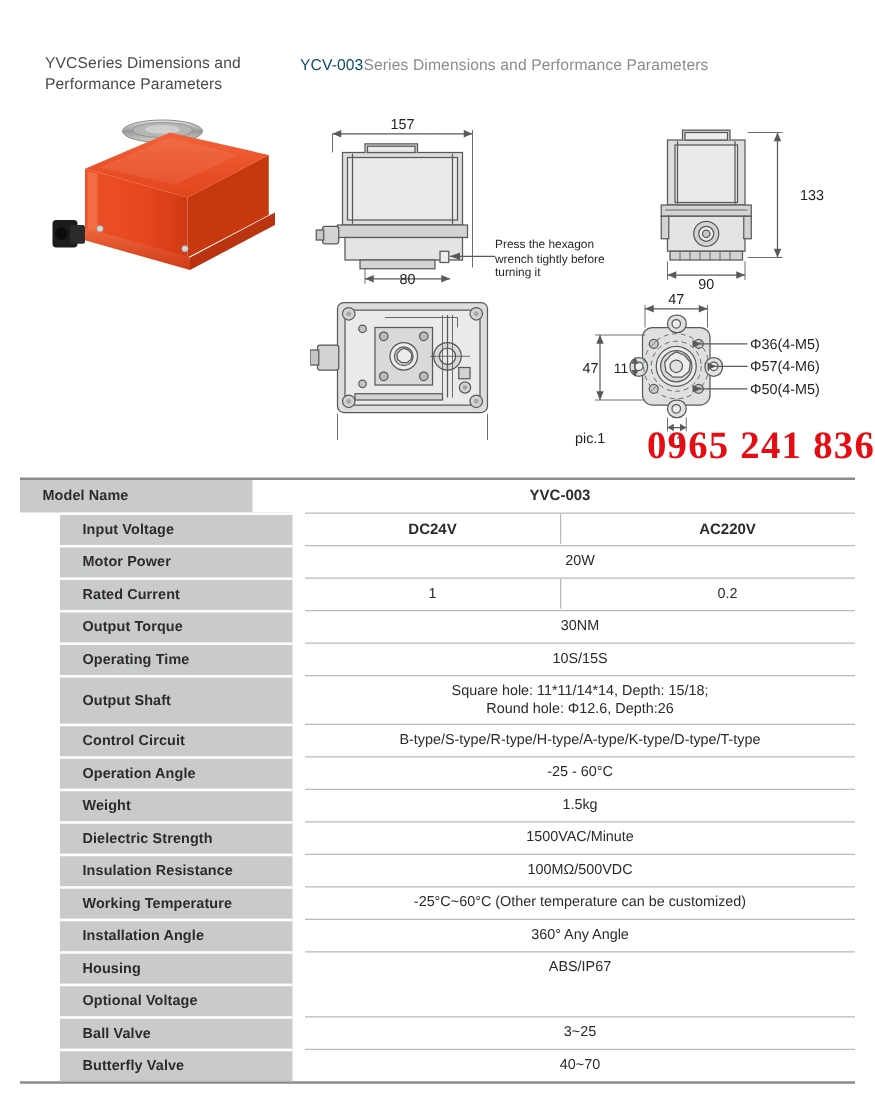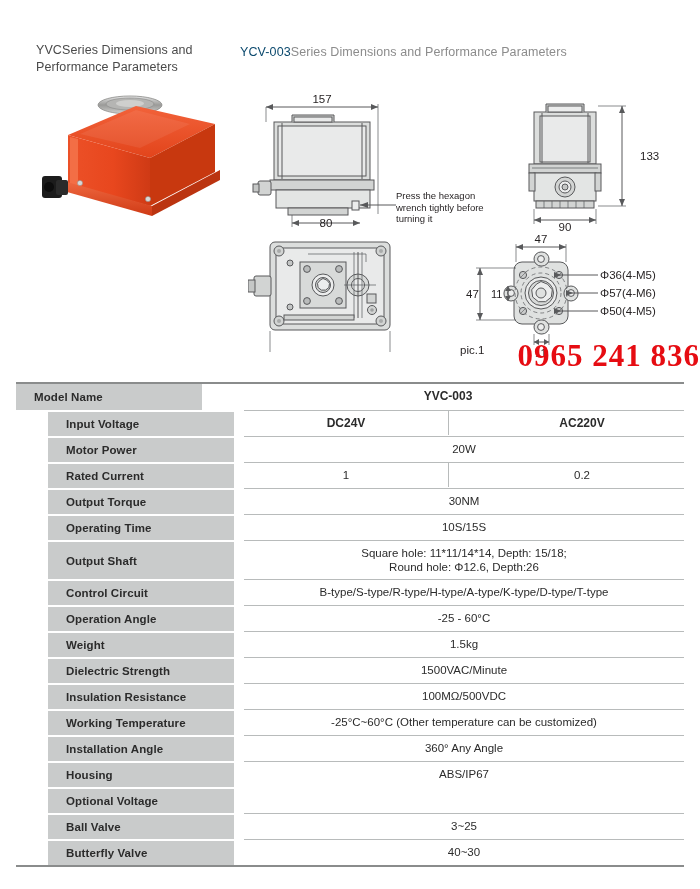--- a/index.html
+++ b/index.html
@@ -487,16 +487,16 @@
     </div>
     <div class="row">
       <div class="lbl">Ball Valve</div>
       <div class="val">
         <div class="cell">3~25</div>
       </div>
     </div>
     <div class="row">
       <div class="lbl">Butterfly Valve</div>
       <div class="val">
-        <div class="cell">40~30</div>
+        <div class="cell">40~70</div>
       </div>
     </div>
   </div>
 
 </body></html>

